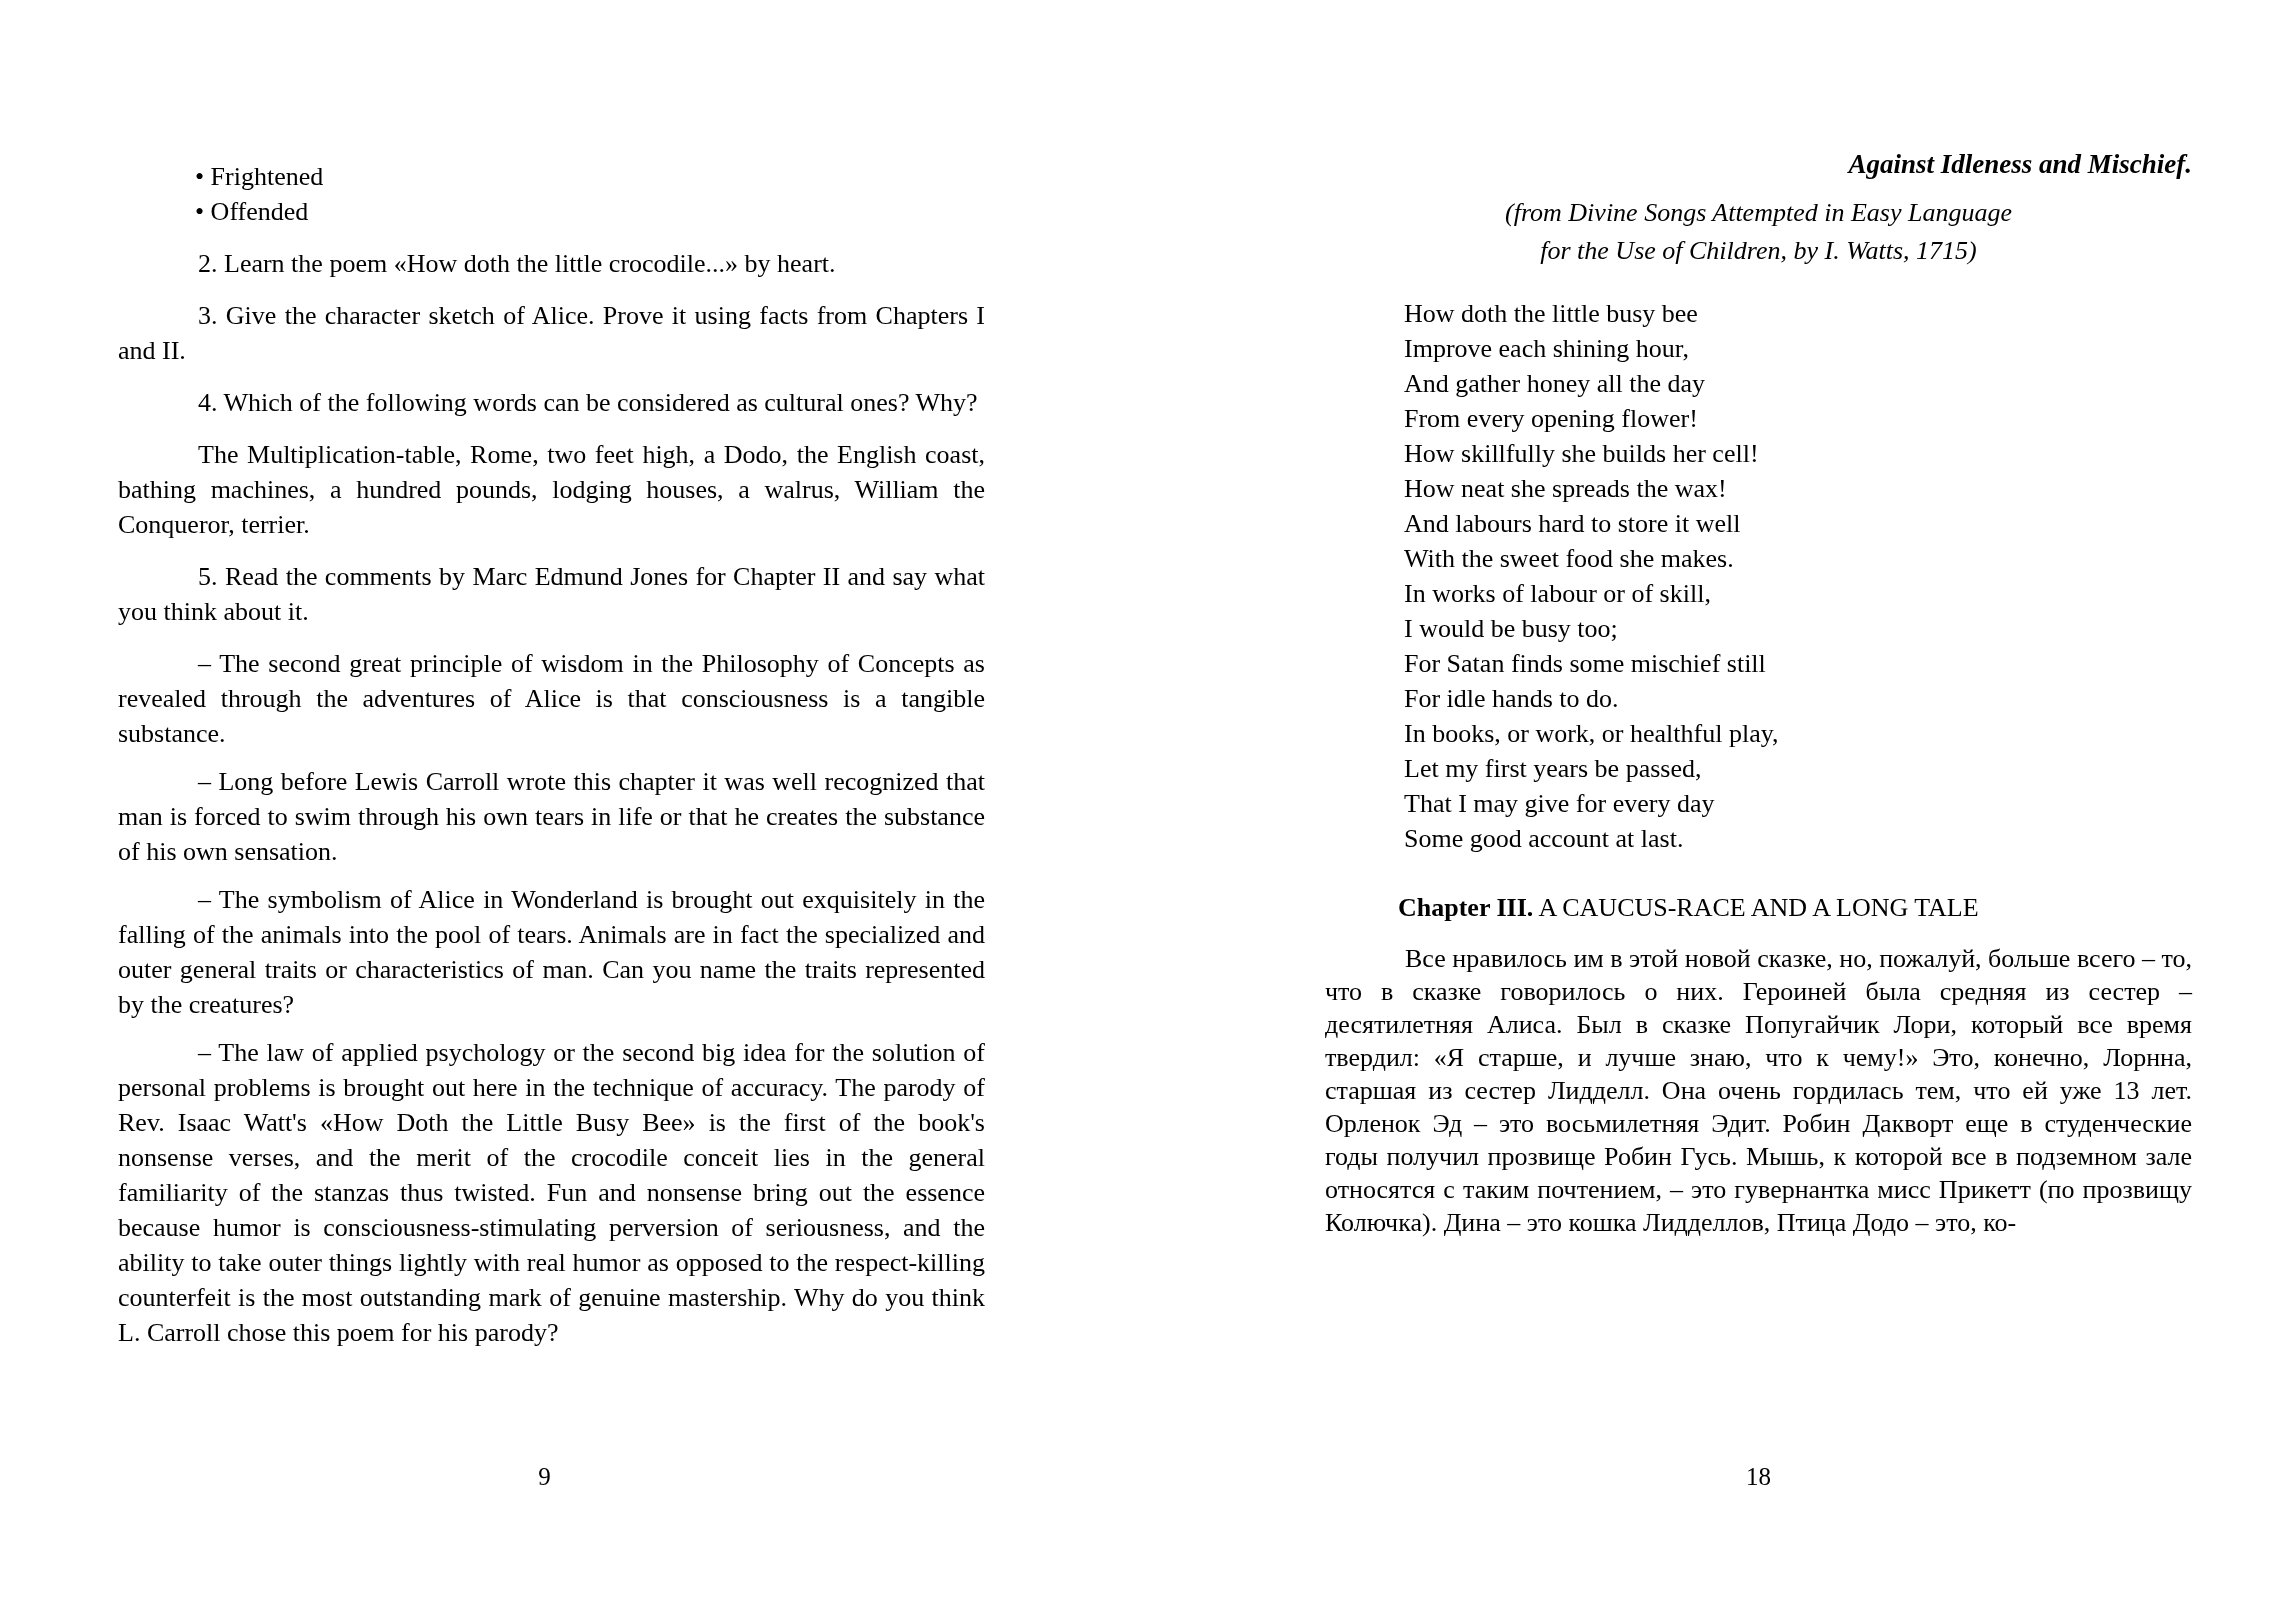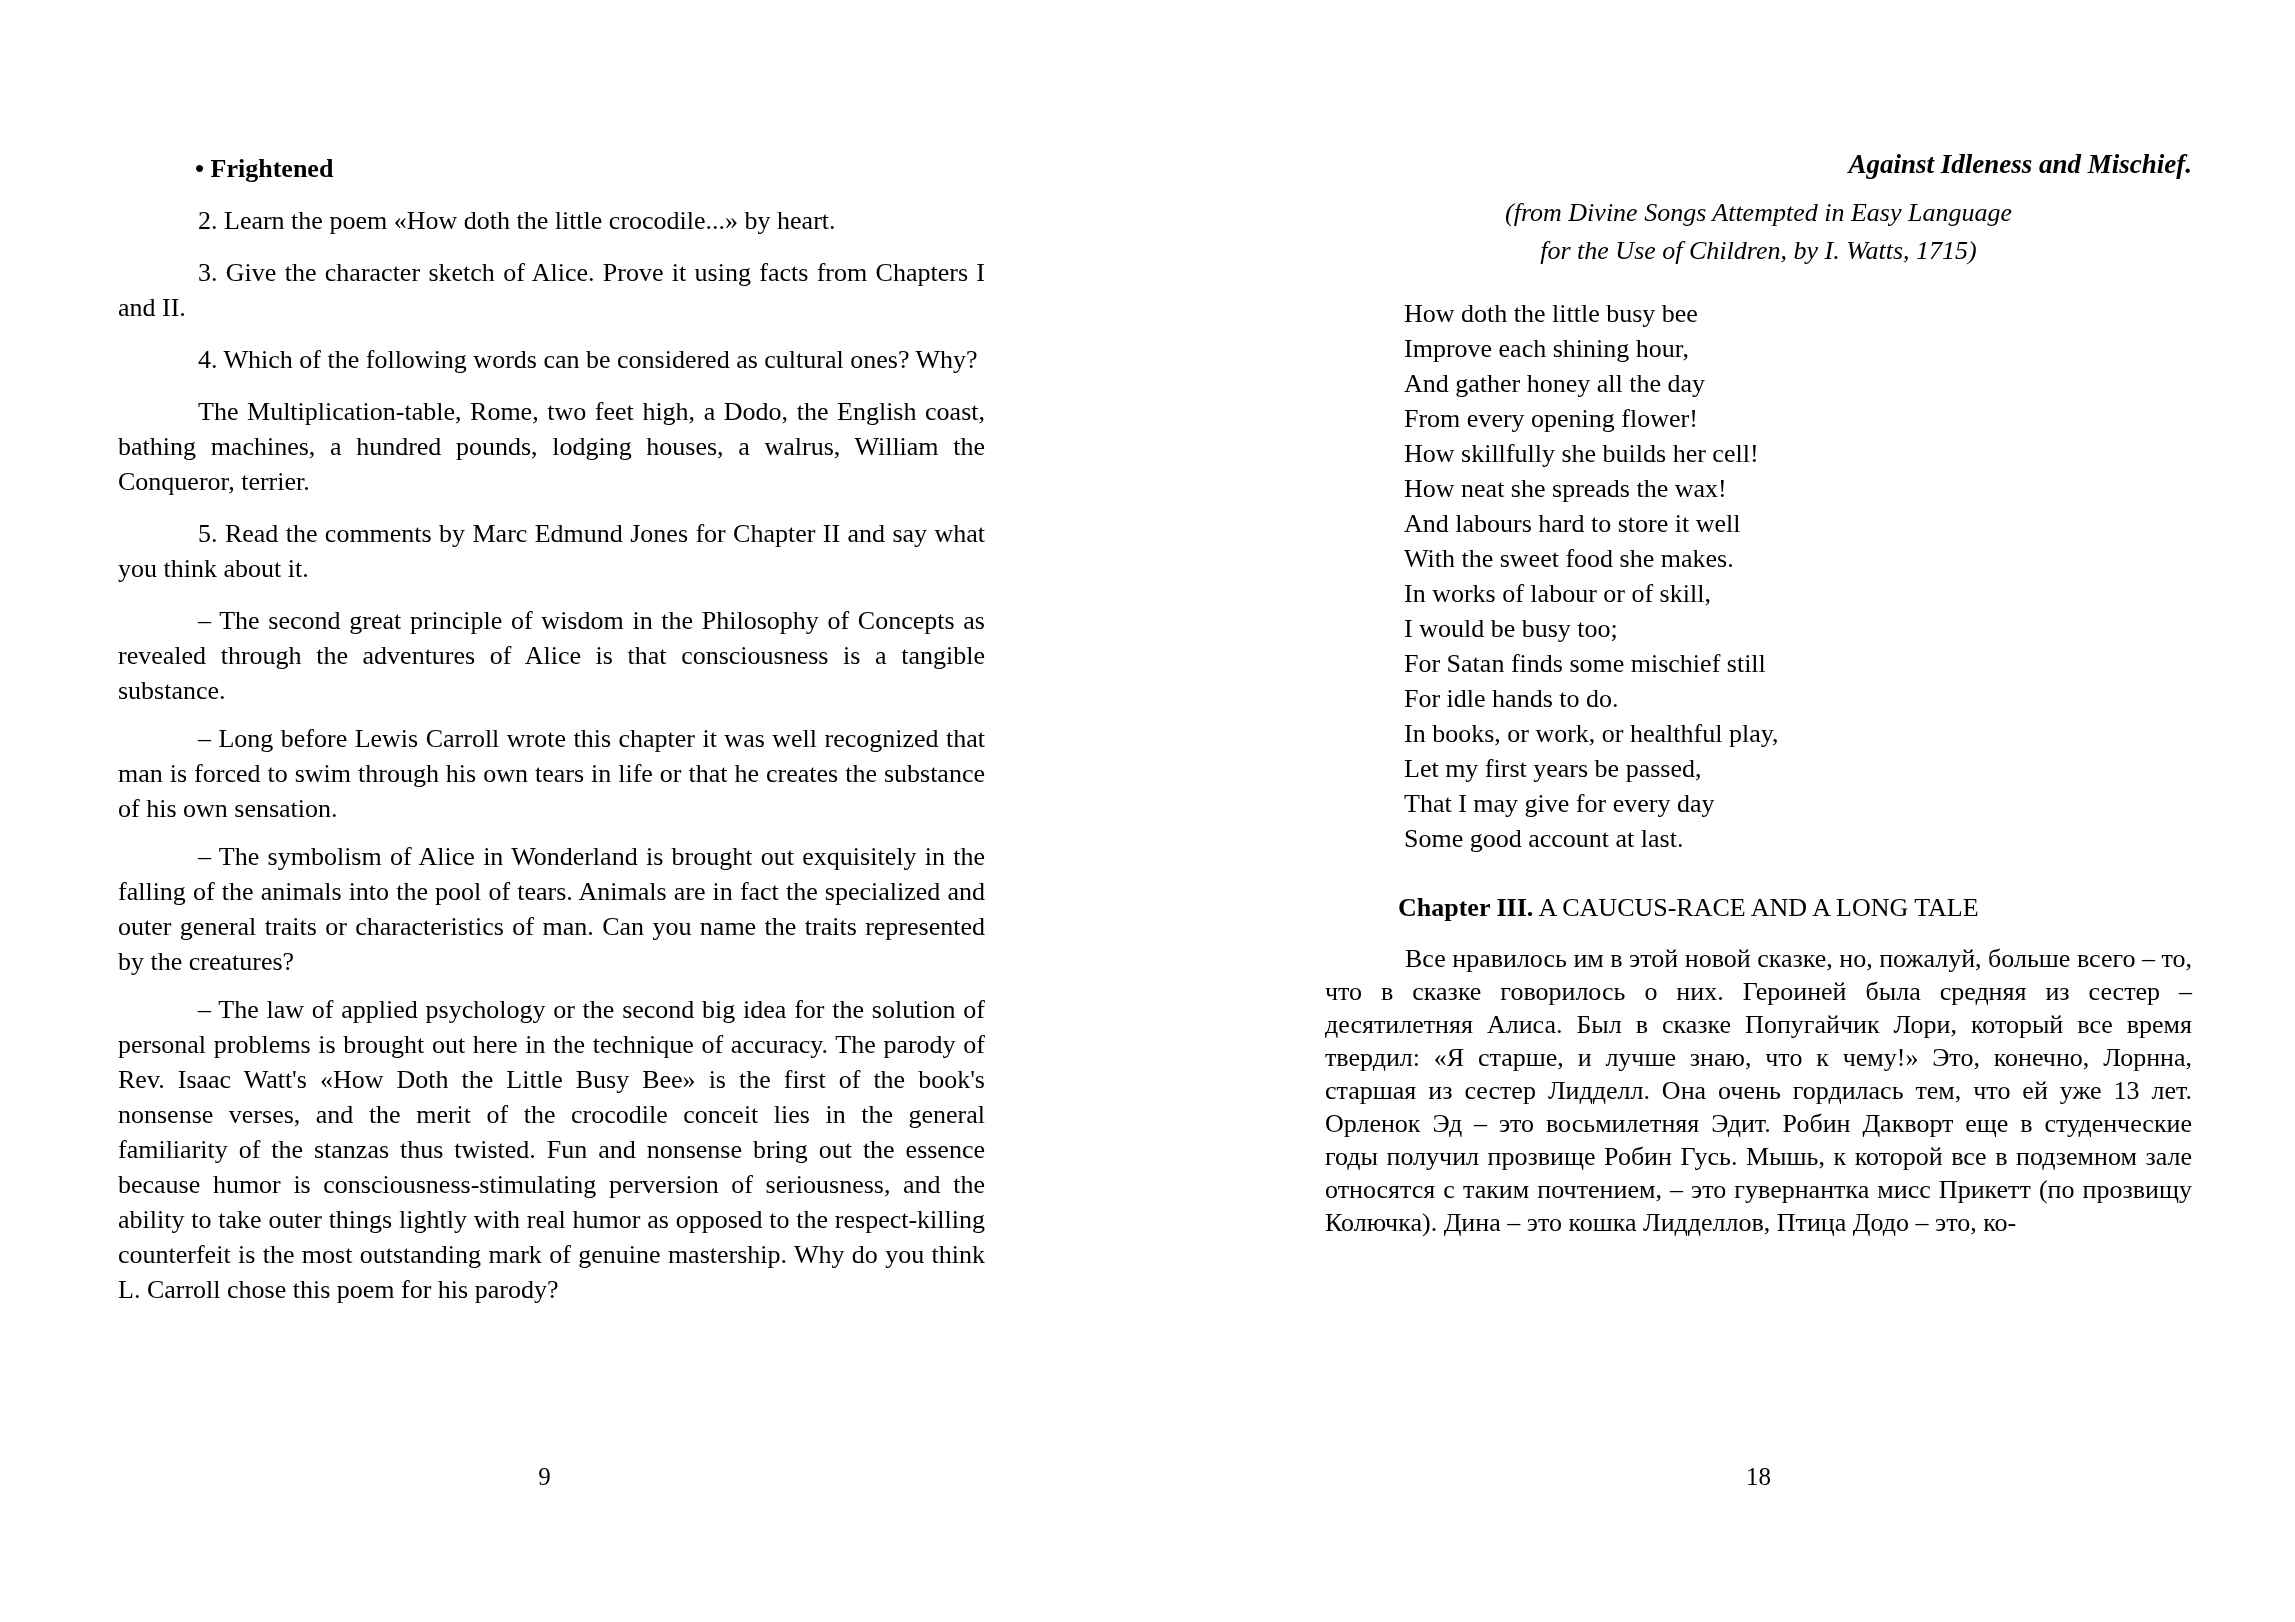--- a/index.html
+++ b/index.html
@@ -22,21 +22,21 @@
     line-height: 35px;
     text-align: justify;
     text-indent: 80px;
     margin-top: 17px;
   }
   .para.no-gap { margin-top: 13px; }
   .italic { }
   .bold   { font-weight: bold; }
 
   
-  .bullet-list { margin-top: 4px; font-weight: bold; }
+  .bullet-list { margin-top: 12px; }
   .bullet-item {
     font-size: 26px;
     line-height: 35px;
     padding-left: 77px;
   }
   .bullet-item::before { content: "\2022\00A0"; }
 
   
   .poem-title {
     font-size: 27px;
@@ -83,20 +83,21 @@
   #pagenum-left  { left: 111px; }
   #pagenum-right { left: 1325px; }
 </style>
 </head>
 <body>
 
 <div class="page" id="page-left">
 
   <div class="bullet-list">
       <div class="bullet-item">Frightened</div>
+      <div class="bullet-item">Offended</div>
     </div>
 
   <p class="para italic">2. Learn the poem «How doth the little crocodile...» by heart.</p>
 
   <p class="para italic">3. Give the character sketch of Alice. Prove it using facts from Chapters I and II.</p>
 
   <p class="para italic">4. Which of the following words can be considered as cultural ones? Why?</p>
 
   <p class="para">The Multiplication-table, Rome, two feet high, a Dodo, the English coast, bathing machines, a hundred pounds, lodging houses, a walrus, William the Conqueror, terrier.</p>
 

